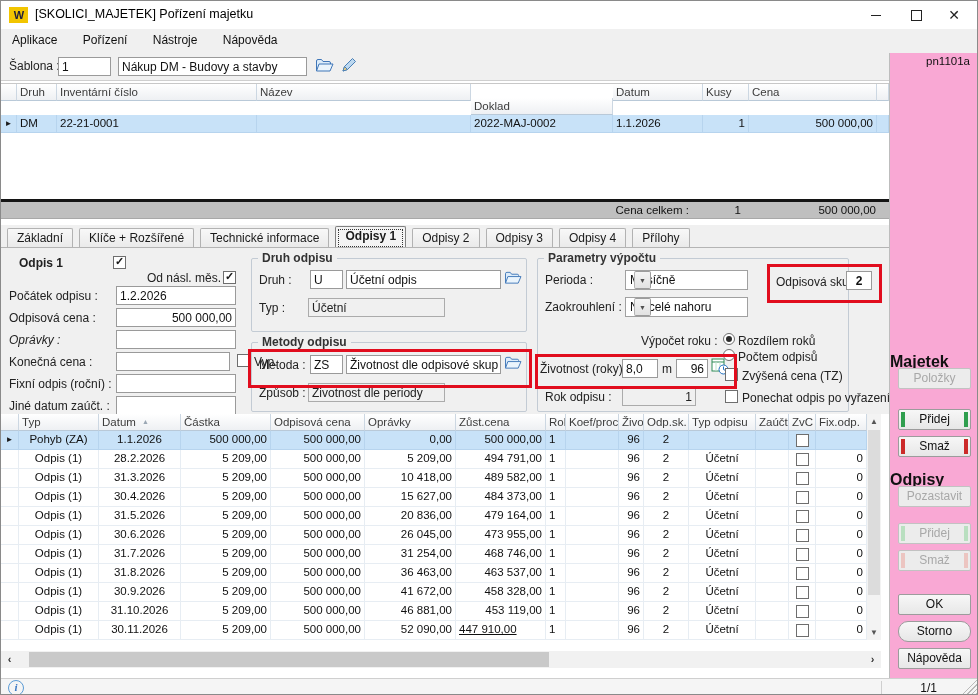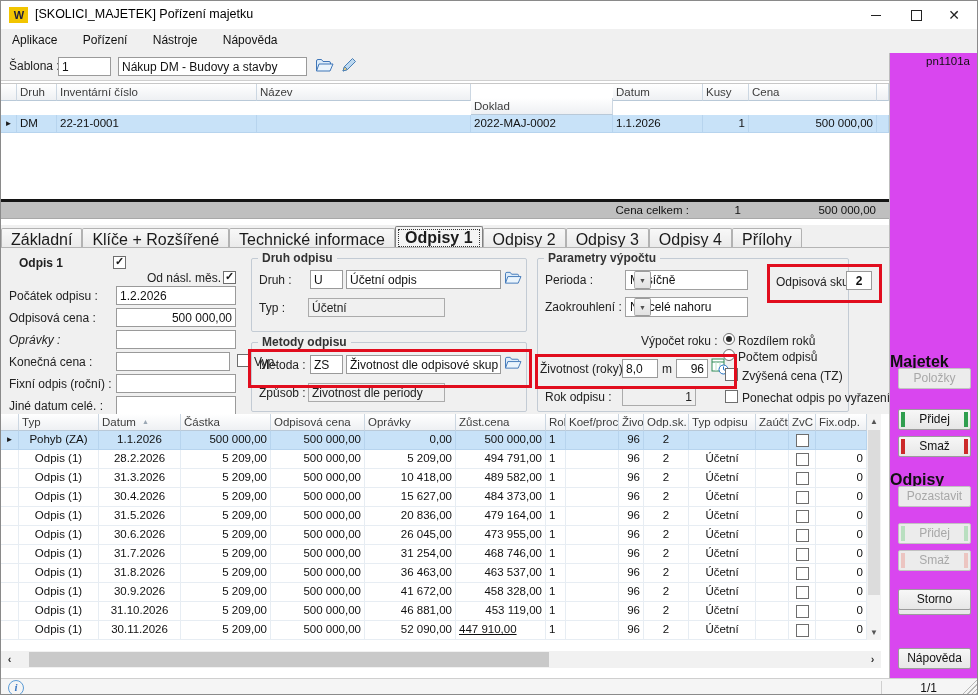--- a/index.html
+++ b/index.html
@@ -10,21 +10,21 @@
   #title{position:absolute;left:34px;top:6px;font-size:12.5px;color:#000;}
   .wbtn{position:absolute;top:0;width:34px;height:28px;text-align:center;line-height:28px;color:#222;font-size:13px;}
   #btn-min{right:84px;} #btn-max{right:44px;} #btn-close{right:6px;font-size:14px;}
   #btn-max span{display:inline-block;width:9px;height:9px;border:1px solid #222;vertical-align:middle;}
   #btn-min span{display:inline-block;width:10px;border-top:1px solid #222;vertical-align:middle;}
   
   #menubar{position:absolute;left:0;top:28px;width:100%;height:24px;background:#f0f0f0;}
   .menu-item{display:inline-block;padding:4px 11px;font-size:12px;color:#111;}
   
   #content{position:absolute;left:0;top:52px;width:888px;height:625px;background:#fff;}
-  #sidebar{position:absolute;left:888px;top:52px;width:90px;height:625px;background:#d946ef;border-left:1px solid #bdbdbd;box-sizing:border-box;}
+  #sidebar{position:absolute;left:888px;top:52px;width:90px;height:625px;background:#f9a8d4;border-left:1px solid #bdbdbd;box-sizing:border-box;}
   
   #template-row{position:absolute;left:0;top:0;width:100%;height:28px;background:#f0f0f0;border-bottom:1px solid #cfcfcf;box-sizing:border-box;}
   .inp{position:absolute;height:19px;background:#fff;border:1px solid #9a9a9a;font-size:12px;padding:2px 3px 0 3px;box-sizing:border-box;overflow:hidden;white-space:nowrap;}
   .inp.right{text-align:right;}
   .inp.ro{background:#f0f0f0;border-color:#ababab;color:#222;}
   .lbl{position:absolute;font-size:12px;color:#222;white-space:nowrap;}
   .icon-btn{position:absolute;width:20px;height:18px;}
   
   .grid-hdr-cell{background:linear-gradient(#ffffff,#eef0f3);border-right:1px solid #ccd7e2;border-bottom:1px solid #b9c9d8;color:#3c3c3c;font-size:11.5px;padding:2px 3px 0 3px;box-sizing:border-box;overflow:hidden;white-space:nowrap;height:17px;}
   .grid-row{display:flex;height:19px;background:#fff;}
@@ -32,21 +32,21 @@
   .grid-cell{border-right:1px solid #e7edf3;border-bottom:1px solid #e7edf3;font-size:11.5px;padding:2px 3px 0 3px;box-sizing:border-box;overflow:hidden;white-space:nowrap;color:#101010;}
   .grid-row.sel .grid-cell{border-color:#b7d4ee;}
   .ind{color:#1a1a1a;font-size:8px;text-align:center;padding-top:4px;}
   .sortglyph{color:#9aa7b4;font-size:7px;margin-left:6px;vertical-align:2px;}
   #assets-grid{position:absolute;left:0;top:30px;width:888px;height:116px;background:#fff;border-top:1px solid #c8c8c8;overflow:hidden;}
   #black-sep{position:absolute;left:0;top:146px;width:888px;height:3px;background:#141414;}
   #total-row{position:absolute;left:0;top:149px;width:888px;height:17px;background:#bfbfbf;border-bottom:1px solid #a8a8a8;box-sizing:border-box;font-size:11.5px;color:#111;}
   #total-row span{position:absolute;top:2px;}
   
   #tabs{position:absolute;left:0;top:172px;width:888px;height:22px;background:#f0f0f0;}
-  .tab{position:relative;float:left;height:19px;margin:3px 0 0 0;padding:2px 9px 0 9px;font-size:16px;background:linear-gradient(#f8f8f8,#e8e8e8);border:1px solid #b2b2b2;border-bottom:none;border-radius:2px 2px 0 0;color:#1a1a1a;}
+  .tab{position:relative;float:left;height:19px;margin:3px 0 0 6px;padding:2px 9px 0 9px;font-size:12px;background:linear-gradient(#f8f8f8,#e8e8e8);border:1px solid #b2b2b2;border-bottom:none;border-radius:2px 2px 0 0;color:#1a1a1a;}
   .tab.active{height:21px;margin-top:1px;background:#f4f4f4;border-color:#808080;font-weight:bold;outline:1px dotted #333;outline-offset:-4px;}
   
   #form-panel{position:absolute;left:0;top:194px;width:888px;height:167px;background:#f0f0f0;border-top:1px solid #b4b4b4;box-sizing:border-box;}
   .group{position:absolute;border:1px solid #c3cbd4;border-radius:2px;}
   .group-title{position:absolute;top:-8px;left:6px;background:#f0f0f0;padding:0 4px;font-weight:bold;color:#333;font-size:12px;white-space:nowrap;}
   .cb{position:absolute;width:13px;height:13px;background:#fff;border:1px solid #6e6e6e;box-sizing:border-box;}
   .cb.checked::after{content:"\2713";position:absolute;left:1px;top:-2px;font-size:11px;font-weight:bold;color:#1a1a1a;}
   .radio{position:absolute;width:12px;height:12px;background:#fff;border:1px solid #6e6e6e;border-radius:50%;box-sizing:border-box;}
   .radio.checked::after{content:"";position:absolute;left:2px;top:2px;width:6px;height:6px;border-radius:50%;background:#2b2b2b;}
   .dd{position:absolute;height:20px;background:#fff;border:1px solid #a0a0a0;box-sizing:border-box;}
@@ -177,21 +177,21 @@
       <span class="lbl" style="left:8px;top:63px;">Odpisová cena :</span>
       <div class="inp right" style="left:115px;top:60px;width:120px;">500 000,00</div>
       <span class="lbl" style="left:8px;top:85px;font-style:italic;">Oprávky :</span>
       <div class="inp" style="left:115px;top:82px;width:120px;"></div>
       <span class="lbl" style="left:8px;top:107px;">Konečná cena :</span>
       <div class="inp" style="left:115px;top:104px;width:114px;"></div>
       <div class="cb" style="left:236px;top:106px;"></div>
       <span class="lbl" style="left:253px;top:107px;">Vyp.</span>
       <span class="lbl" style="left:8px;top:129px;">Fixní odpis (roční) :</span>
       <div class="inp" style="left:115px;top:126px;width:120px;"></div>
-      <span class="lbl" style="left:8px;top:151px;">Jiné datum celé. :</span>
+      <span class="lbl" style="left:8px;top:151px;">Jiné datum zaúčt. :</span>
       <div class="inp" style="left:115px;top:148px;width:120px;"></div>
 
       <div class="group" style="left:250px;top:10px;width:274px;height:72px;">
         <span class="group-title">Druh odpisu</span>
       </div>
       <span class="lbl" style="left:258px;top:25px;">Druh :</span>
       <div class="inp" style="left:309px;top:22px;width:33px;">U</div>
       <div class="inp" style="left:345px;top:22px;width:155px;">Účetní odpis</div>
       <div class="icon-btn" style="left:503px;top:22px;">
         <svg width="18" height="15" viewBox="0 0 19 16">
@@ -510,21 +510,21 @@
     <span id="app-code">pn1101a</span>
     <div class="sb-label" style="top:300px;">Majetek</div>
     <div class="btn disabled" style="top:315px;">Položky</div>
     <div class="btn stripe-green" style="top:356px;">Přidej</div>
     <div class="btn stripe-red" style="top:383px;">Smaž</div>
     <div class="sb-label" style="top:418px;">Odpisy</div>
     <div class="btn disabled" style="top:433px;">Pozastavit</div>
     <div class="btn disabled stripe-green" style="top:470px;">Přidej</div>
     <div class="btn disabled stripe-red" style="top:497px;">Smaž</div>
     <div class="btn" style="top:541px;">OK</div>
-    <div class="btn" style="top:536px;">Storno</div>
+    <div class="btn" style="top:568px;border-radius:10px;">Storno</div>
     <div class="btn" style="top:595px;">Nápověda</div>
   </div>
 
   <div id="statusbar">
     <div id="info-icon">i</div>
     <div id="sb-sep"></div>
     <span id="page-ind">1/1</span>
     <div id="grip"></div>
   </div>
 

